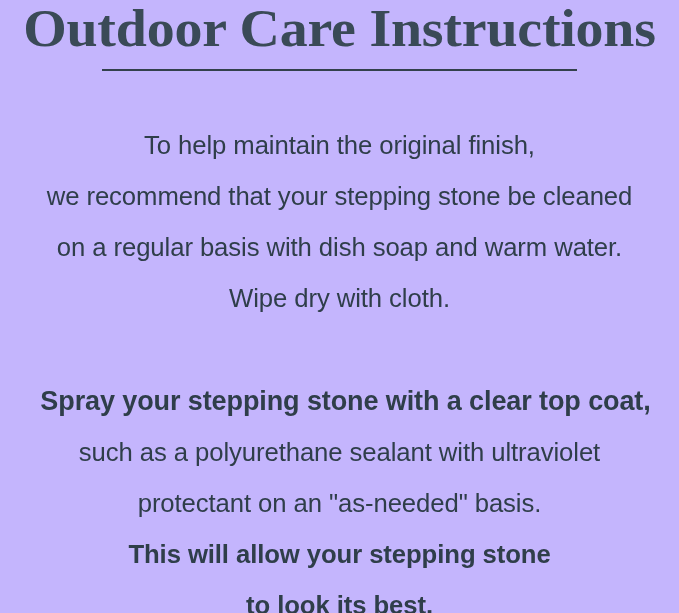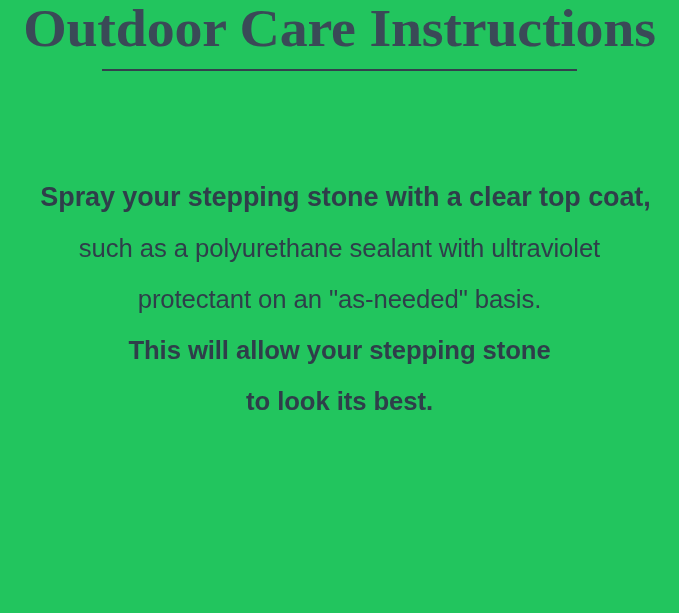--- a/index.html
+++ b/index.html
@@ -14,21 +14,21 @@
     height: 613px;
     overflow: hidden;
     font-family: "Liberation Sans", sans-serif;
     -webkit-font-smoothing: antialiased;
   }
 
   #care-card {
     position: relative;
     width: 679px;
     height: 613px;
-    background: #22c55e;
+    background: #c4b5fd;
     box-sizing: border-box;
   }
 
   
   .title-block {
     position: absolute;
     top: 0px;
     left: 0px;
     width: 679px;
     text-align: center;
@@ -127,20 +127,26 @@
   <div class="title-block">
     <h1 class="doc-title">Outdoor Care Instructions</h1>
   </div>
 
   <div class="divider-wrap">
     <hr class="divider-rule">
   </div>
 
   <div class="body-copy">
 
+    <p class="para">
+      <span class="line regular">To help maintain the original finish,</span>
+      <span class="line regular">we recommend that your stepping stone be cleaned</span>
+      <span class="line regular">on a regular basis with dish soap and warm water.</span>
+      <span class="line regular">Wipe dry with cloth.</span>
+    </p>
 
     <span class="para-gap"></span>
 
     <p class="para">
       <span class="line bold wide">Spray your stepping stone with a clear top coat,</span>
       <span class="line regular">such as a polyurethane sealant with ultraviolet</span>
       <span class="line regular">protectant on an "as-needed" basis.</span>
       <span class="line bold">This will allow your stepping stone</span>
       <span class="line bold">to look its best.</span>
     </p>

